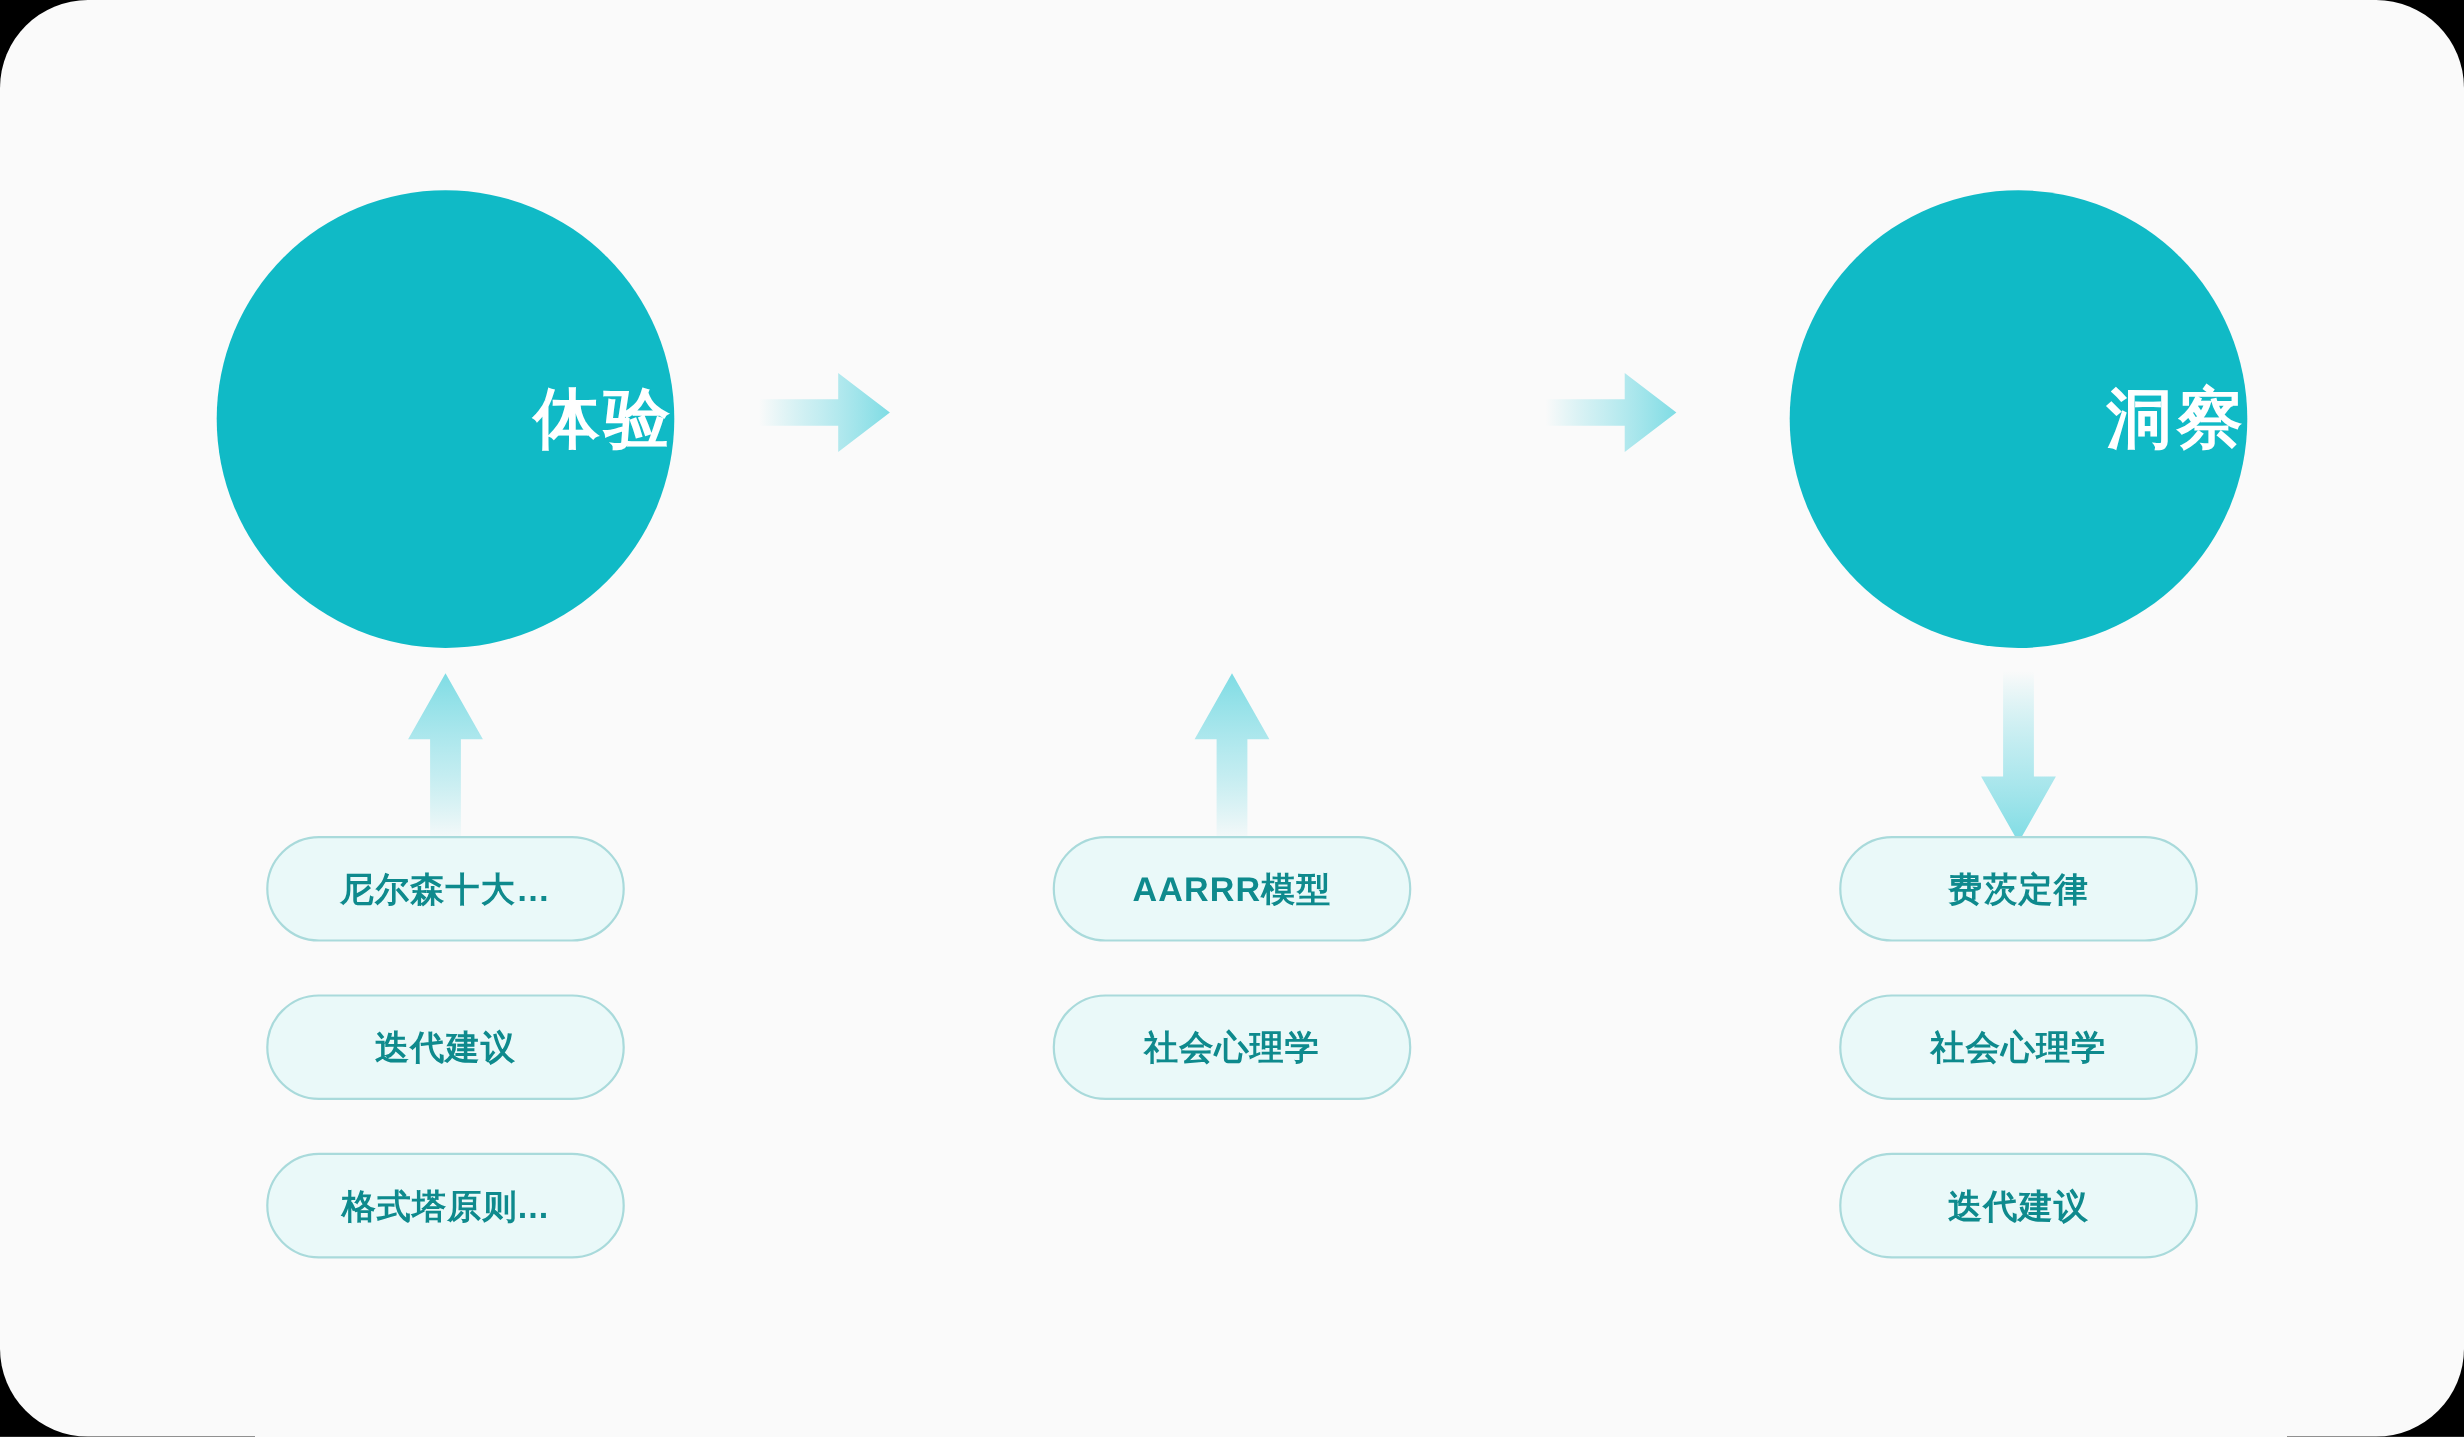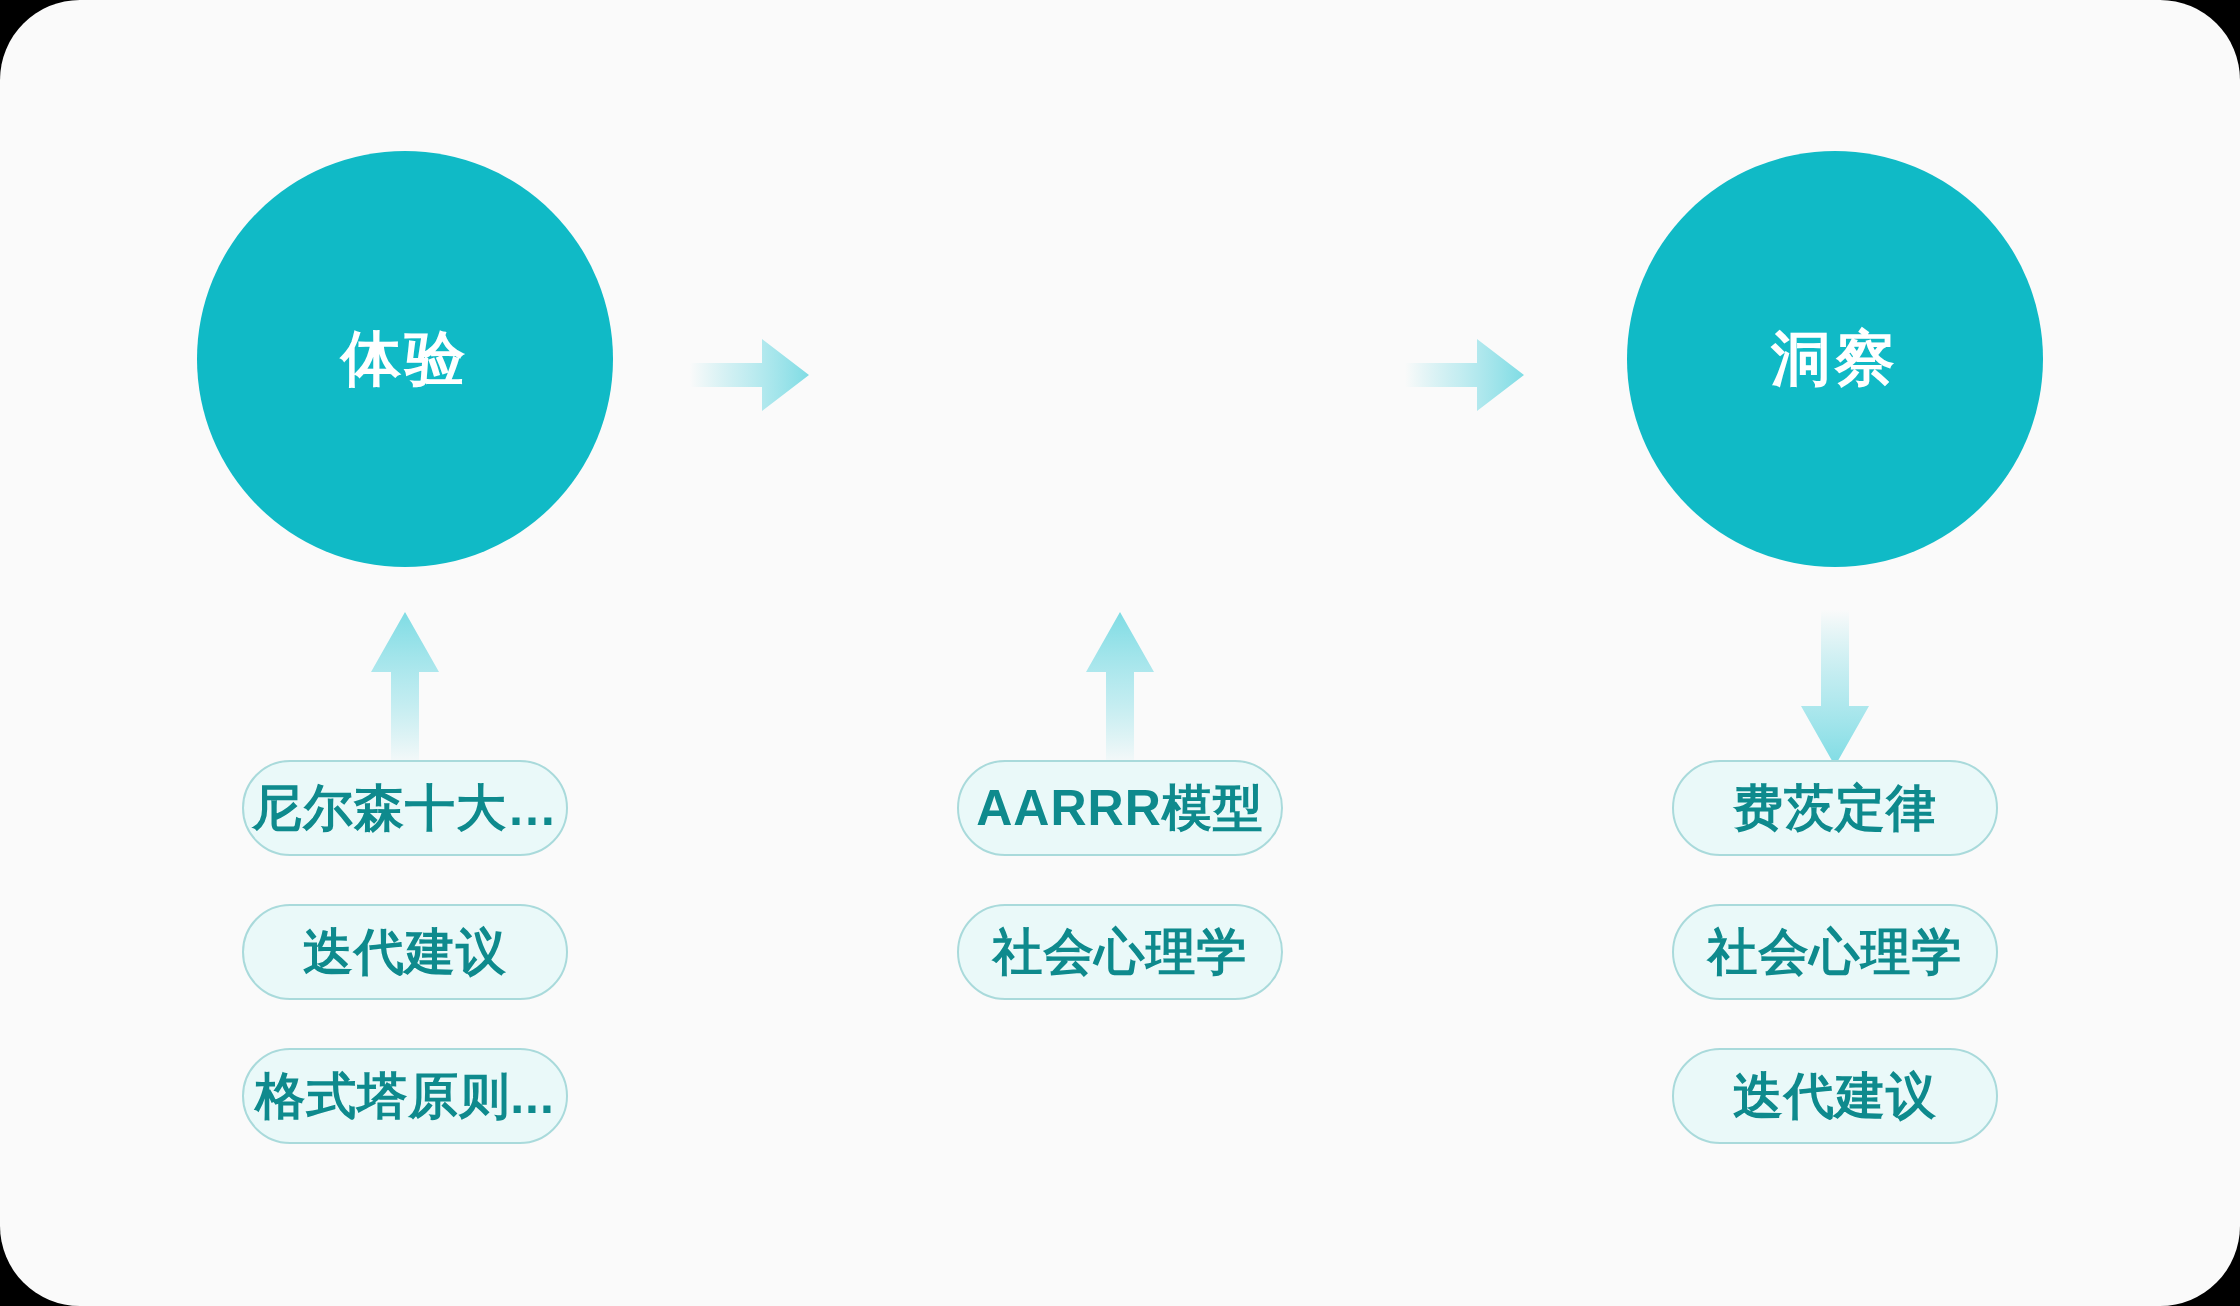--- a/index.html
+++ b/index.html
@@ -33,28 +33,28 @@
     height: 1306px;
   }
   #col-0 { left: 125px; }
   #col-1 { left: 840px; }
   #col-2 { left: 1555px; }
 
   
   .circle {
     position: absolute;
     left: 72px;
-    top: 151px;
+    top: 173px;
     width: 416px;
     height: 416px;
     border-radius: 50%;
     background: #10BAC6;
     display: flex;
     align-items: center;
-    justify-content: center;
+    justify-content: flex-end;
   }
   .circle-label {
     color: #FFFFFF;
     font-size: 60px;
     font-weight: 700;
     letter-spacing: 4px;
     line-height: 1;
     user-select: none;
   }
 
@@ -92,21 +92,21 @@
     display: flex;
     align-items: center;
     justify-content: center;
   }
   .pill-0 { top: 760px; }
   .pill-1 { top: 904px; }
   .pill-2 { top: 1048px; }
 
   .pill-label {
     color: #0E8A8D;
-    font-size: 50px;
+    font-size: 31px;
     font-weight: 700;
     letter-spacing: 1px;
     line-height: 1;
     white-space: nowrap;
     user-select: none;
   }
 </style>
 </head>
 <body>
 

